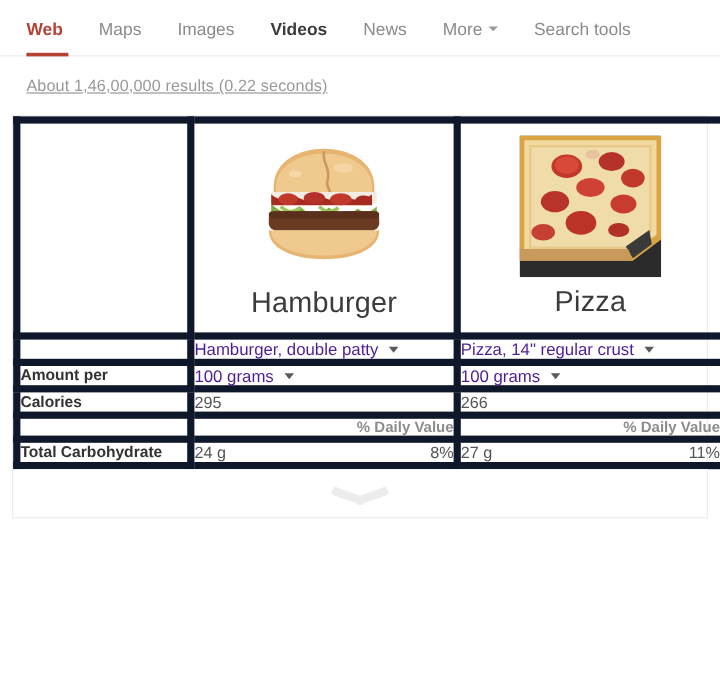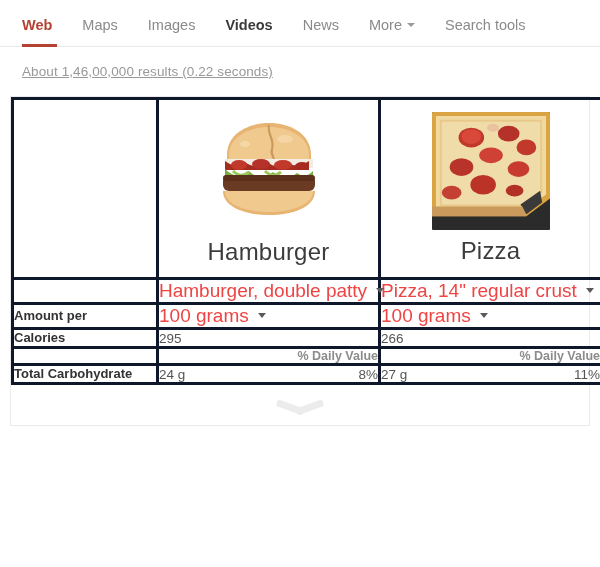--- a/index.html
+++ b/index.html
@@ -79,21 +79,21 @@
     border-bottom: none;
     box-sizing: border-box;
   }
   table.nutrition {
     width: 100%;
     border-collapse: collapse;
     table-layout: fixed;
     font-size: 13.5px;
   }
   table.nutrition td {
-    border: 3px solid #0f172a;
+    border: 6px solid #0f172a;
     vertical-align: middle;
     padding: 0;
   }
   .col-label  { width: 145px; }
   .col-food   { width: 222px; }
 
   
   .hero-cell {
     text-align: center;
     padding: 10px 6px 14px 6px;
@@ -117,22 +117,22 @@
     font-weight: normal;
     line-height: 30px;
     letter-spacing: 0.2px;
   }
   .hero-blank { background: #ffffff; }
 
   
   .dd-cell { padding: 9px 12px; }
   .dropdown {
     display: inline-block;
-    color: #ef4444;
-    font-size: 19px;
+    color: #4c1d95;
+    font-size: 14px;
     cursor: pointer;
     white-space: nowrap;
   }
   .dropdown .caret {
     display: inline-block;
     margin-left: 9px;
     width: 0;
     height: 0;
     border-left: 4px solid transparent;
     border-right: 4px solid transparent;

